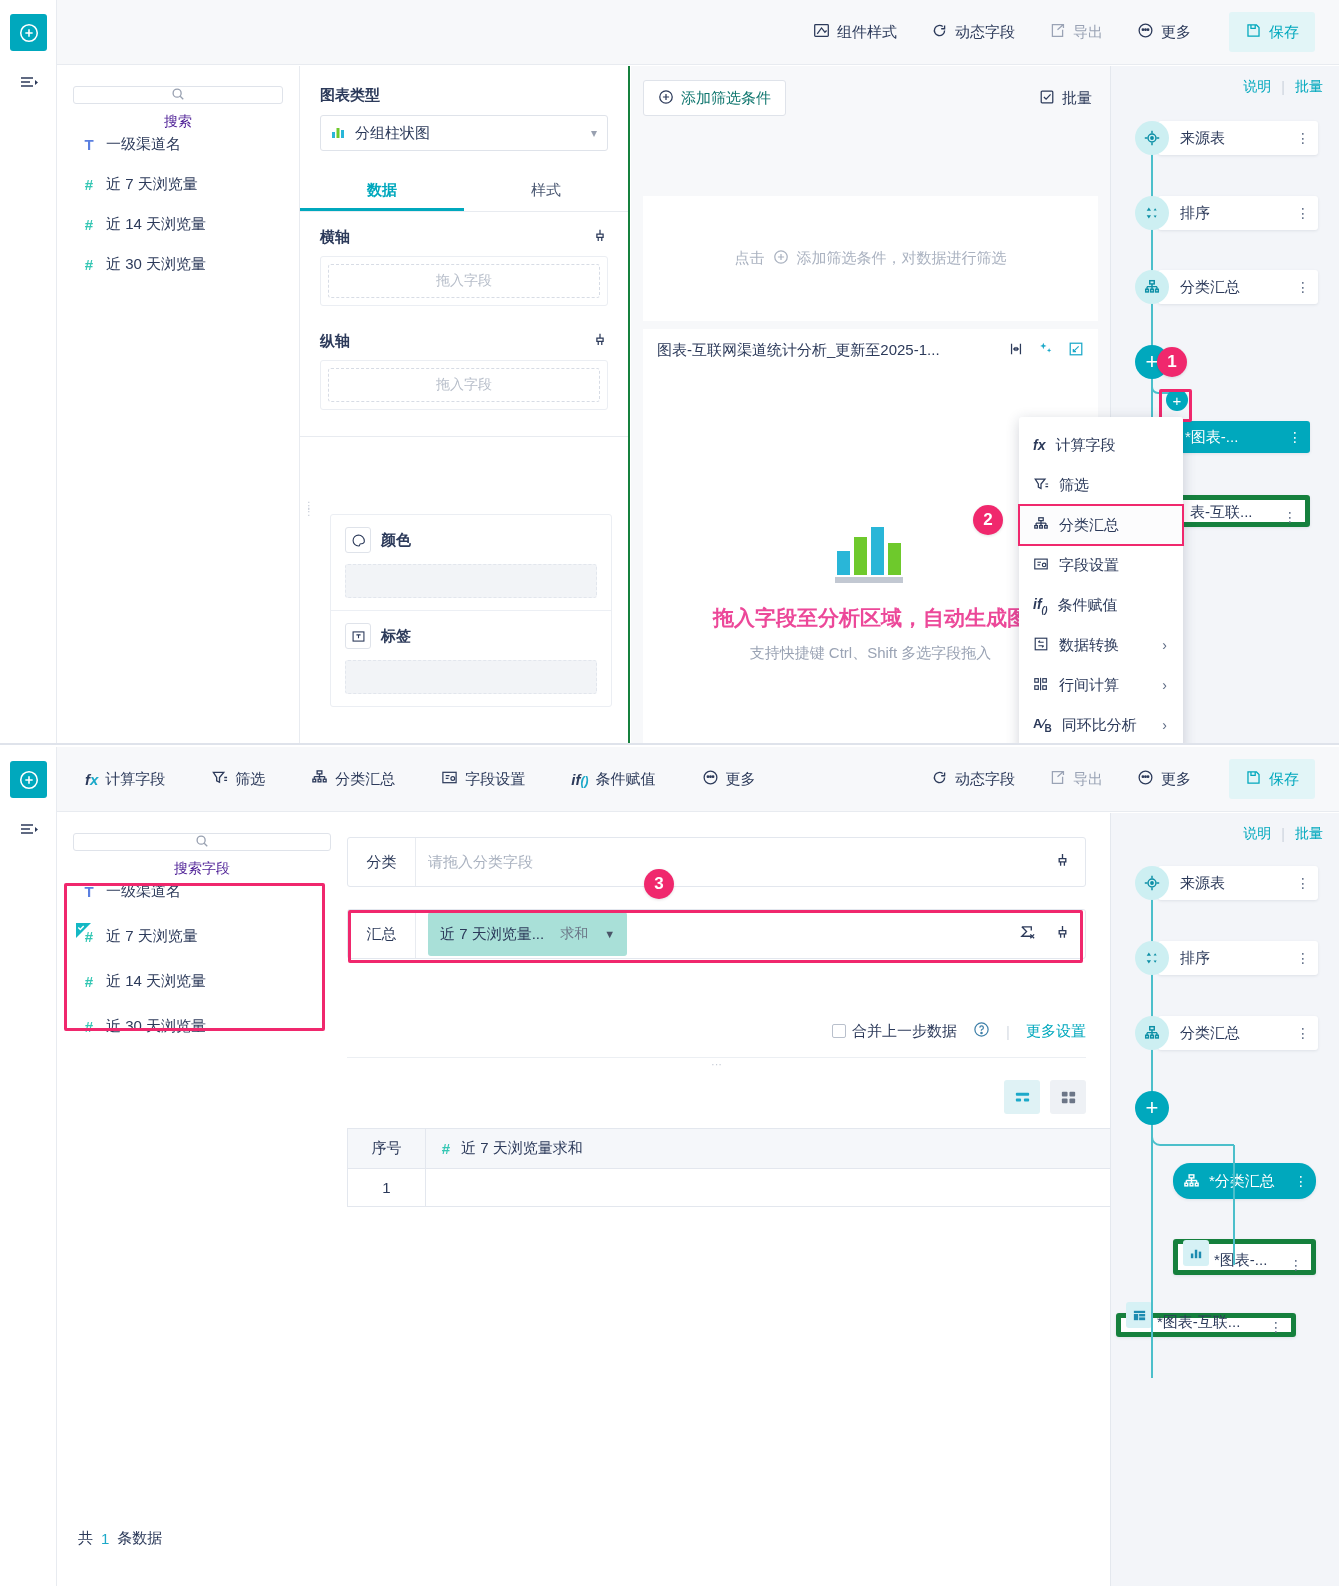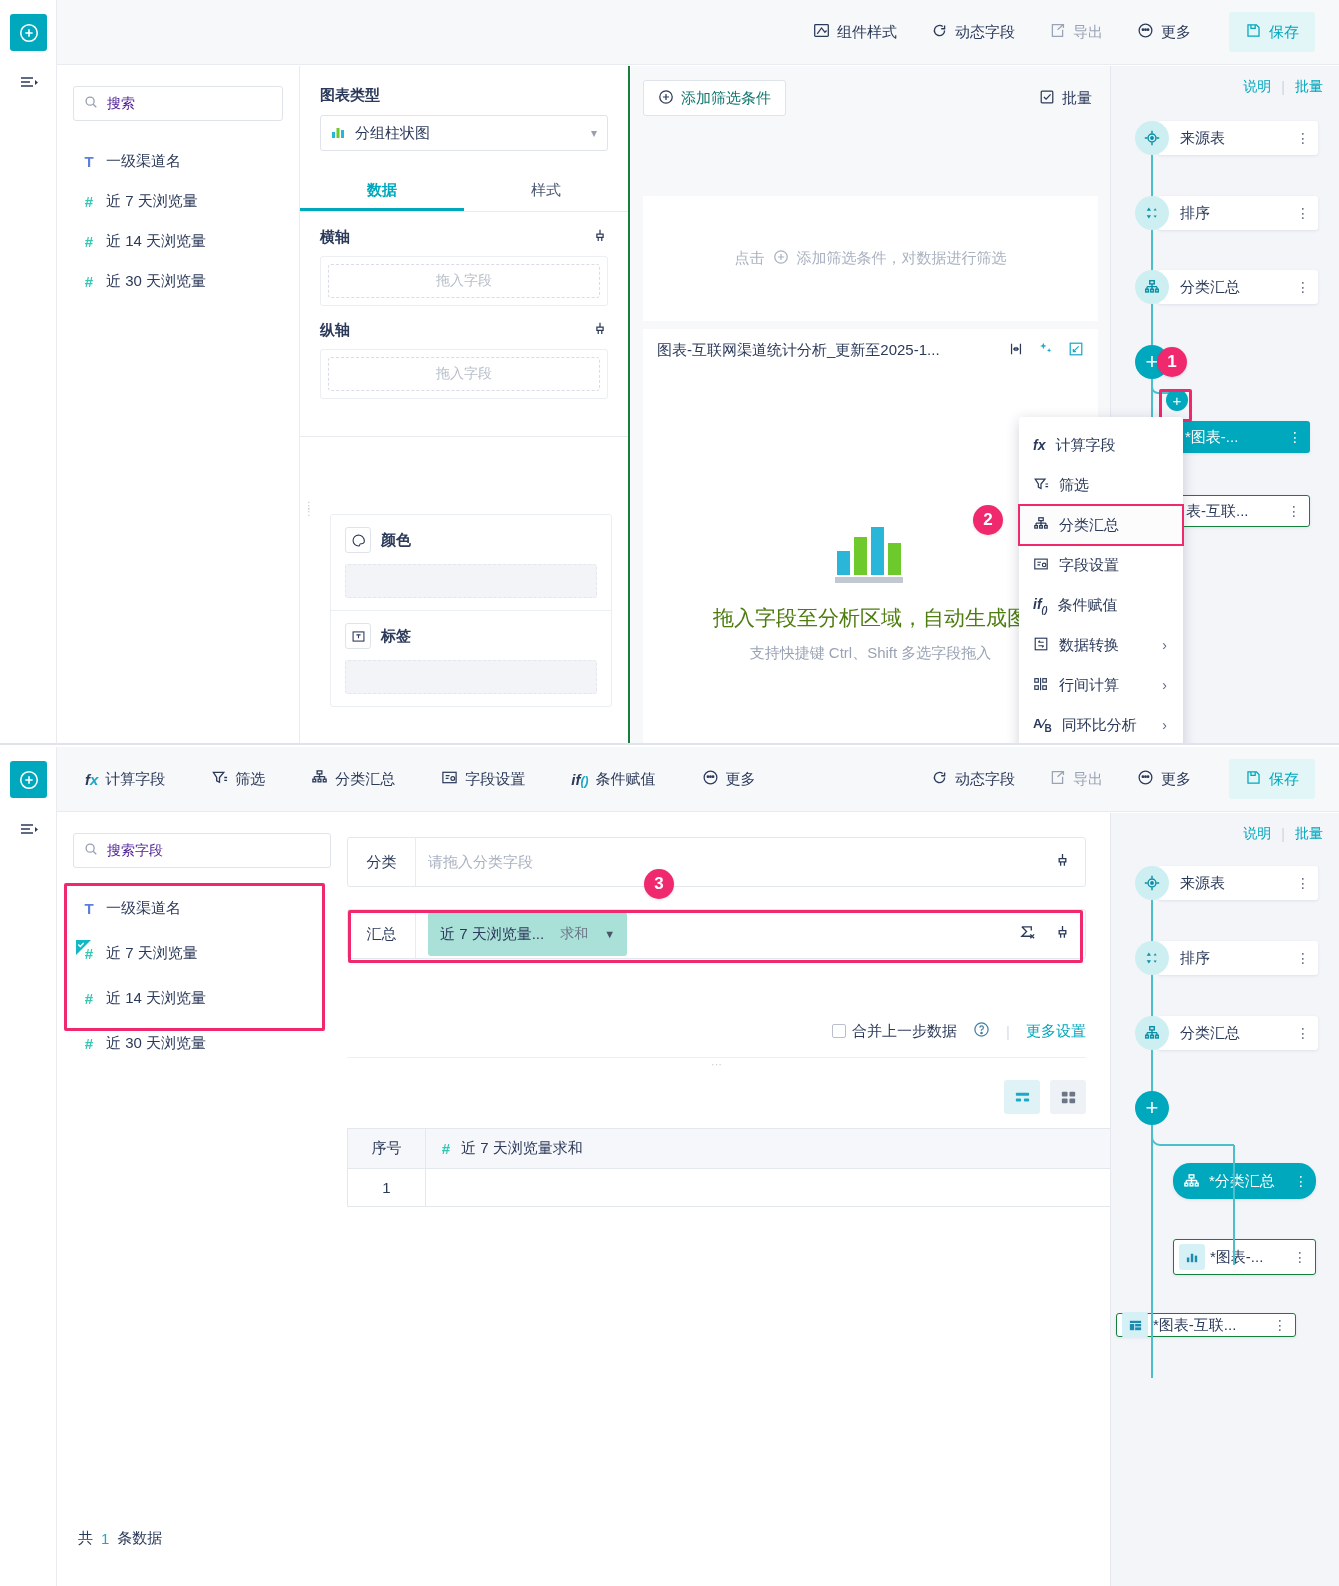--- a/index.html
+++ b/index.html
@@ -27,22 +27,22 @@
   .topbar { position:absolute; left:57px; top:0; right:0; height:65px; background:#f7f8fa; border-bottom:1px solid #e8ebf0;
             display:flex; align-items:center; }
   .tb-left { display:flex; align-items:center; padding-left:18px; gap:26px; flex:1 1 auto; }
   .tb-right { display:flex; align-items:center; gap:14px; height:100%; }
   .tbi { display:flex; align-items:center; gap:7px; font-size:15px; color:#2c3a5a; padding:6px 10px; white-space:nowrap; cursor:pointer;}
   .tbi.muted { color:#9aa3b5; }
   .tbi.save { color:#00a8bd; background:#e2f5f7; height:40px; padding:0 16px; border-radius:3px; margin-left:14px; margin-right:24px; }
 
   
   .col-fields { position:absolute; width:243px; background:#fff; border-right:1px solid #e8ebf0; }
-  .searchbox { display:flex; align-items:center; gap:9px; height:35px; border:1px solid #dfe3ea; border-radius:3px;
-               padding:0 10px; color:#4c1d95; font-size:14px; background:#fff; }
+  .searchbox { display:flex; align-items:center; gap:9px; height:18px; border:1px solid #dfe3ea; border-radius:3px;
+               padding:0 10px; color:#4c1d95; font-size:14px; background:#fff;flex-direction:column; }
   .field-row { display:flex; align-items:center; gap:9px; height:40px; font-size:15px; color:#2c3a5a; padding-left:8px; position:relative;}
   .ficon { width:16px; display:inline-flex; justify-content:center; font-weight:bold; }
   .ficon.t { color:#5a7fe0; }
   .ficon.h { color:#34c7b4; }
 
   
   .label-strong { font-weight:bold; font-size:15px; color:#2c3a5a; }
   .select { height:36px; border:1px solid #dfe3ea; border-radius:3px; display:flex; align-items:center;
             padding:0 10px; gap:8px; background:#fff; font-size:15px; }
   .caret { margin-left:auto; color:#98a0b0; font-size:12px; }
@@ -87,21 +87,21 @@
   .circ { position:absolute; width:34px; height:34px; border-radius:50%; background:#cdeff2;
           display:flex; align-items:center; justify-content:center; z-index:3;}
   .vline { position:absolute; width:2px; background:#4bbfcb; z-index:1; }
   .plusnode { position:absolute; width:34px; height:34px; border-radius:50%; background:#00a8bd; color:#fff;
               display:flex; align-items:center; justify-content:center; font-size:22px; z-index:5; }
   .plussmall { position:absolute; width:22px; height:22px; border-radius:50%; background:#00a8bd; color:#fff;
               display:flex; align-items:center; justify-content:center; font-size:15px; z-index:6; }
   .node.sel-fill { background:#00a8bd; }
   .node.sel-fill .ntext { color:#fff; }
   .node.sel-fill .dots { color:#fff; }
-  .node.sel-outline { border:1px solid #15803d; }
+  .node.sel-outline { border:5px solid #15803d;align-items:flex-end; }
   .node.pill { border-radius:17px; }
   .icbox { width:26px; height:26px; background:#d6f1f5; border-radius:3px; display:flex; align-items:center; justify-content:center;}
 
   
   .row-lbl { width:68px; flex:none; font-size:15px; color:#2c3a5a; display:flex; align-items:center; justify-content:center;
              height:100%; border-right:1px solid #e8ebf0; }
   .zone-row { display:flex; align-items:stretch; height:50px; border:1px solid #e3e7ee; border-radius:3px; background:#fff; }
   .zone-body { flex:1; display:flex; align-items:center; padding:0 12px; color:#aab2c0; font-size:15px; gap:14px;}
   .tagchip { display:inline-flex; align-items:center; gap:16px; background:#a9e0d8; border-radius:3px;
              height:44px; padding:0 12px; font-size:15px; color:#2c3a5a; }
@@ -116,21 +116,21 @@
   .tbl .idx { width:78px; text-align:center; }
   .tbl .num { text-align:right; }
 
   .viewbtn { width:36px; height:34px; border-radius:3px; display:flex; align-items:center; justify-content:center; }
   .viewbtn.on { background:#dff2f5; }
   .viewbtn.off { background:#eef1f5; }
 
   .chk { width:14px; height:14px; border:1px solid #b9c0cc; border-radius:2px; display:inline-block; }
   .linkish { color:#00a8bd; font-size:15px; }
 
-  .emptychart-title { font-size:21px; font-weight:normal; color:#4d7c0f; }
+  .emptychart-title { font-size:21px; font-weight:bold; color:#ec4899; }
   .emptychart-sub { font-size:15px; color:#9aa3b4; }
 </style>
 </head>
 <body>
 
 <div class="panel" id="panel-top">
 
   <div class="rail">
     <div class="rail-add">
       <svg width="22" height="22" viewBox="0 0 24 24" fill="none" stroke="#fff" stroke-width="1.7">
@@ -248,21 +248,21 @@
           <svg width="16" height="16" viewBox="0 0 18 18" fill="none" stroke="#2c3a5a" stroke-width="1.4">
             <path d="M9 2v5M5.5 7h7v3.5h-7z"></path>
               <path d="M7 10.5v4M11 10.5v4"></path>
             </svg></span>
       </div>
       <div class="card" style="margin-top:9px; padding:7px;">
         <div class="dropzone">
           <span>拖入字段</span>
         </div>
       </div>
-      <div class="broomwrap" style="margin-top:15px;">
+      <div class="broomwrap" style="margin-top:26px;">
         <span class="label-strong">纵轴</span>
         <span>
           <svg width="16" height="16" viewBox="0 0 18 18" fill="none" stroke="#2c3a5a" stroke-width="1.4">
             <path d="M9 2v5M5.5 7h7v3.5h-7z"></path>
               <path d="M7 10.5v4M11 10.5v4"></path>
             </svg></span>
       </div>
       <div class="card" style="margin-top:9px; padding:7px;">
         <div class="dropzone">
           <span>拖入字段</span>

